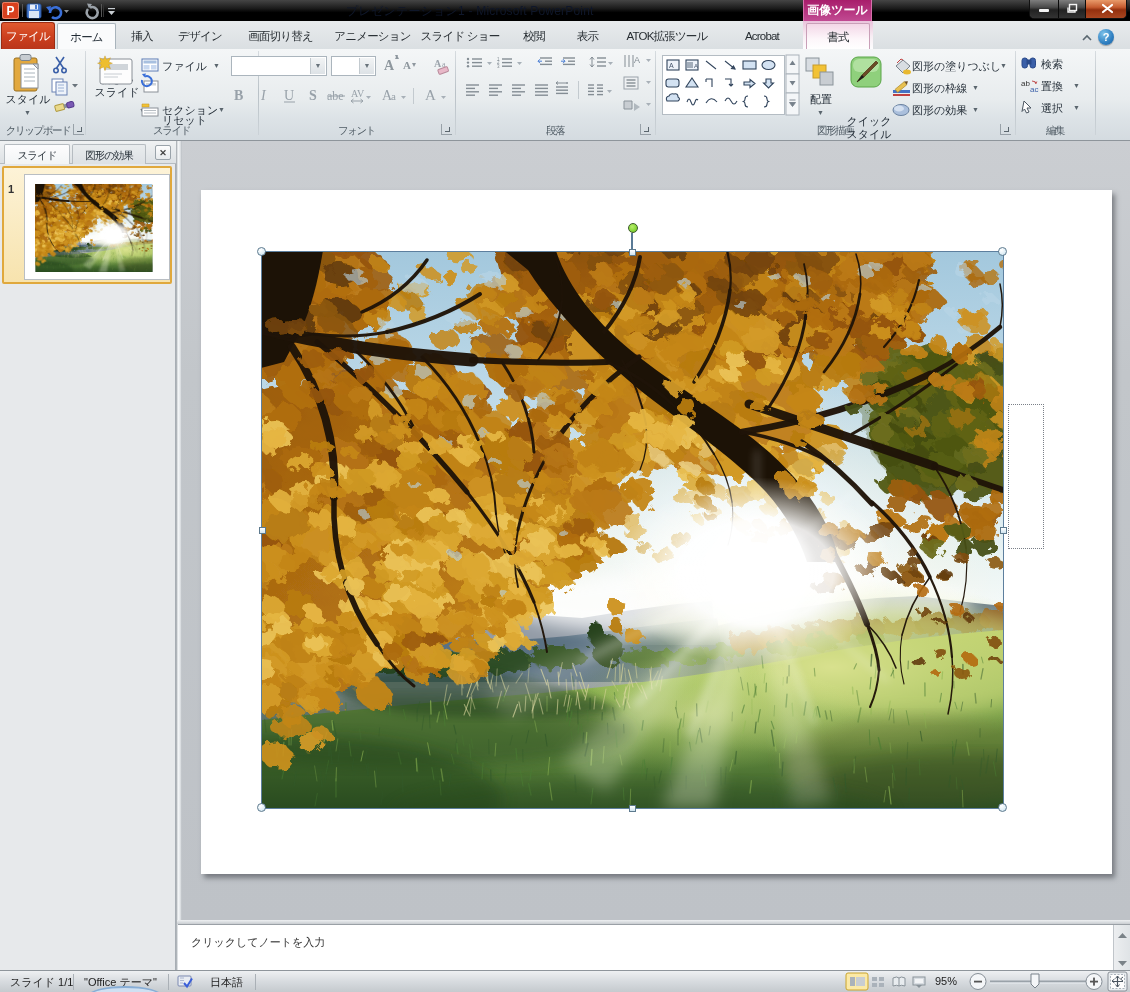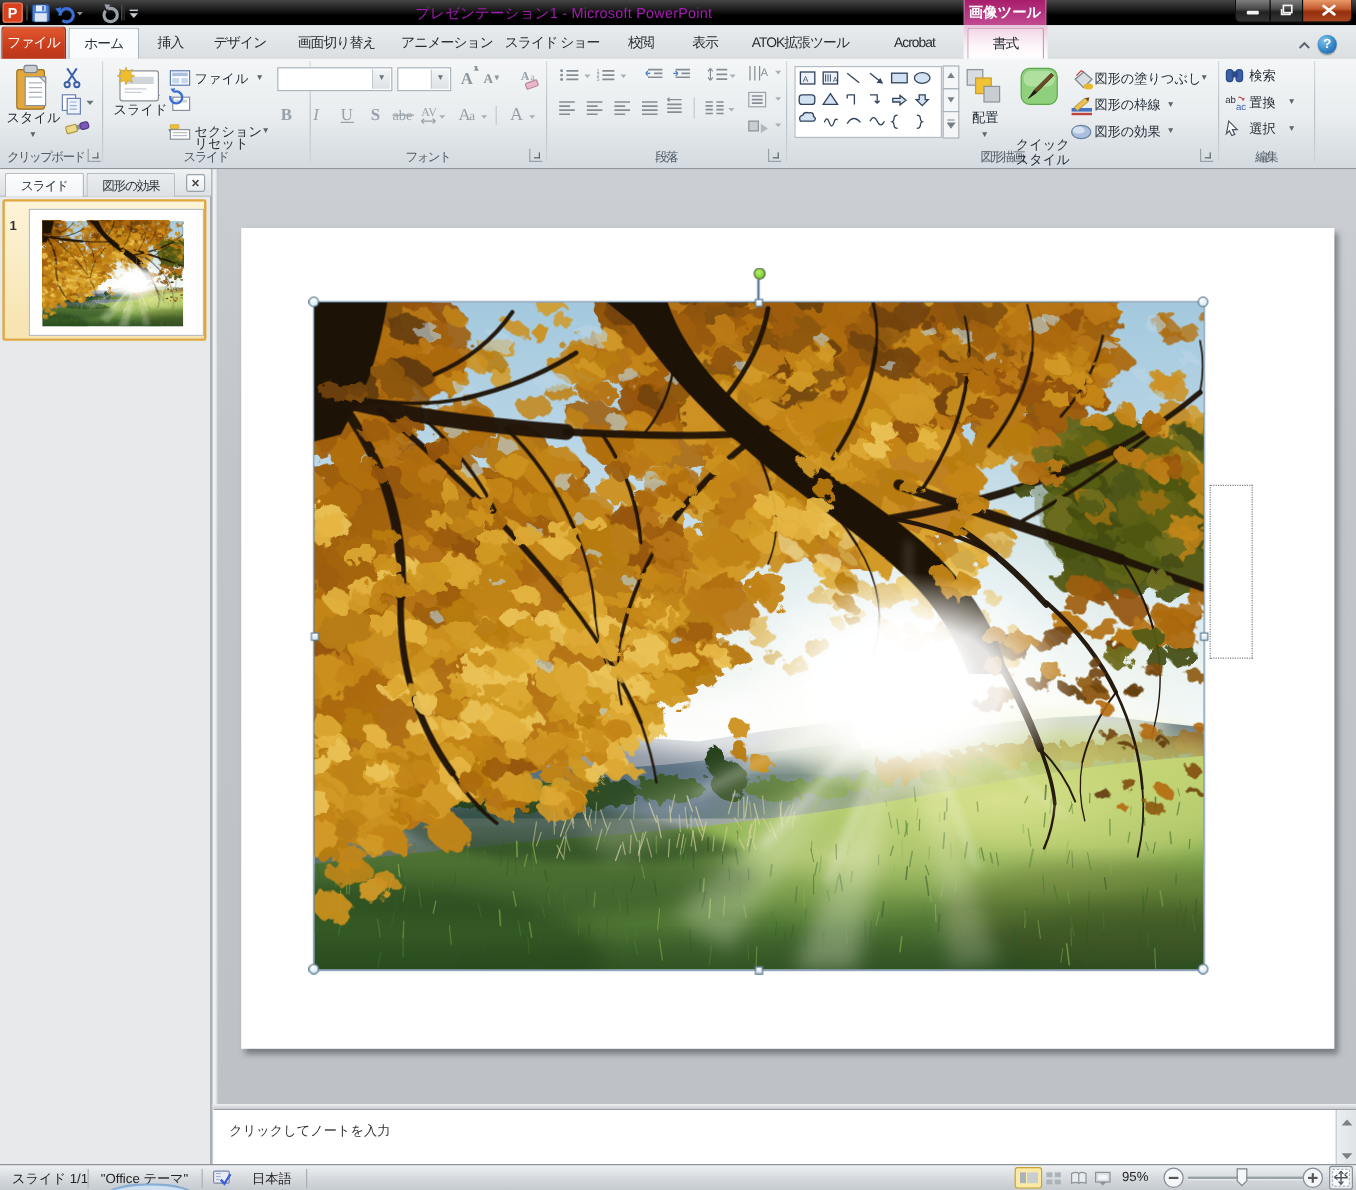--- a/index.html
+++ b/index.html
@@ -1,20 +1,20 @@
 <!DOCTYPE html>
 <html><head><meta charset="utf-8">
 <style>
 *{margin:0;padding:0;box-sizing:border-box;}
 html,body{width:1130px;height:992px;overflow:hidden;}
 body{font-family:"Liberation Sans",sans-serif;position:relative;background:#c5c9cd;}
 .abs{position:absolute;}
 
 #titlebar{left:0;top:0;width:1130px;height:21px;background:linear-gradient(#454545,#1b1b1b 40%,#000 60%,#000);}
-#title-text{left:346px;top:3px;color:#a21caf;font-size:12px;letter-spacing:0.2px;}
+#title-text{left:346px;top:3px;color:#0f172a;font-size:12px;letter-spacing:0.2px;}
 #pictool{left:803px;top:0;width:69px;height:21px;background:linear-gradient(#a81d6b,#c14a92);color:#fff;font-size:12px;font-weight:bold;text-align:center;line-height:21px;border-left:1px solid #d571ab;border-right:1px solid #d571ab;}
 
 #winbtns{left:1029px;top:0px;width:98px;height:19px;display:flex;border:1px solid #111;border-top:none;border-radius:0 0 5px 5px;overflow:hidden;box-shadow:0 0 0 1px #555 inset;}
 .wb{background:linear-gradient(#7e7e7e,#4a4a4a 40%,#222 55%,#333);position:relative;border-right:1px solid #0a0a0a;}
 .wb:last-child{border-right:none;background:linear-gradient(#e89a6a,#c65c30 40%,#94300e 55%,#aa4620);}
 
 #tabrow{left:0;top:21px;width:1130px;height:28px;background:linear-gradient(#e8ebed,#dadfe2);}
 .tab{position:absolute;top:23px;height:26px;line-height:26px;font-size:11.5px;letter-spacing:-0.8px;color:#262c31;text-align:center;white-space:nowrap;}
 #tab-file{top:22px;height:30px;background:linear-gradient(#e0592f,#cb3f1e 50%,#b5331a);color:#fff;border-radius:3px 3px 0 0;line-height:27px;border:1px solid #9b2c12;border-bottom:none;}
 #tab-home{background:#fafbfc;border:1px solid #a9b4bc;border-bottom:none;border-radius:2px 2px 0 0;color:#1f2933;}

